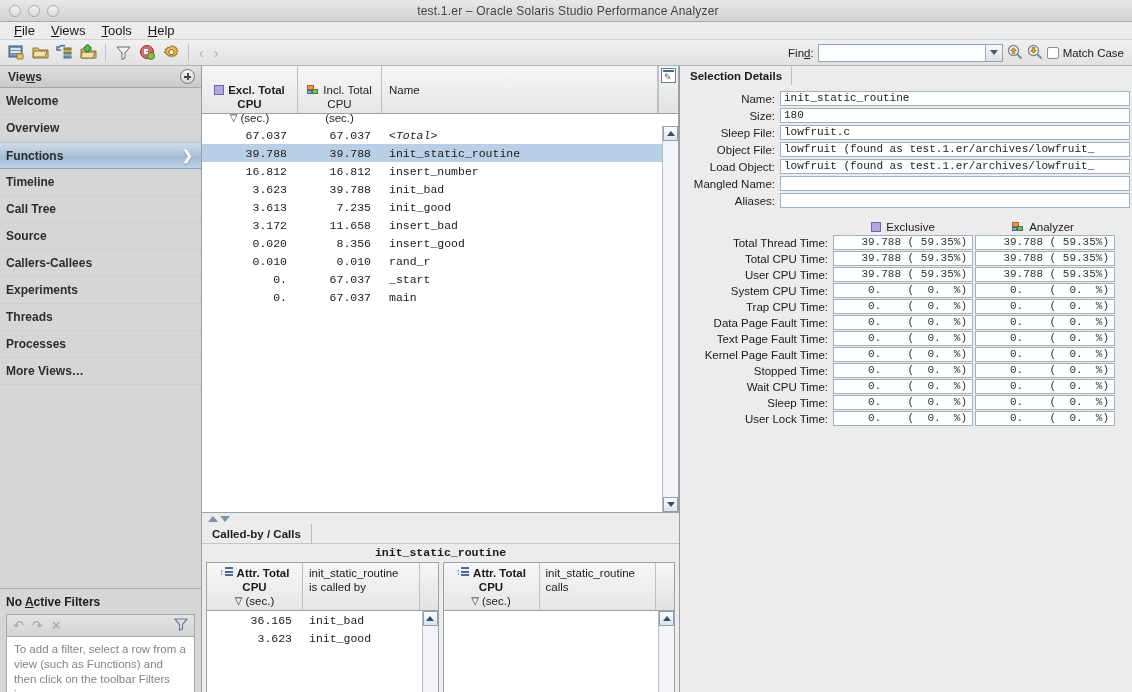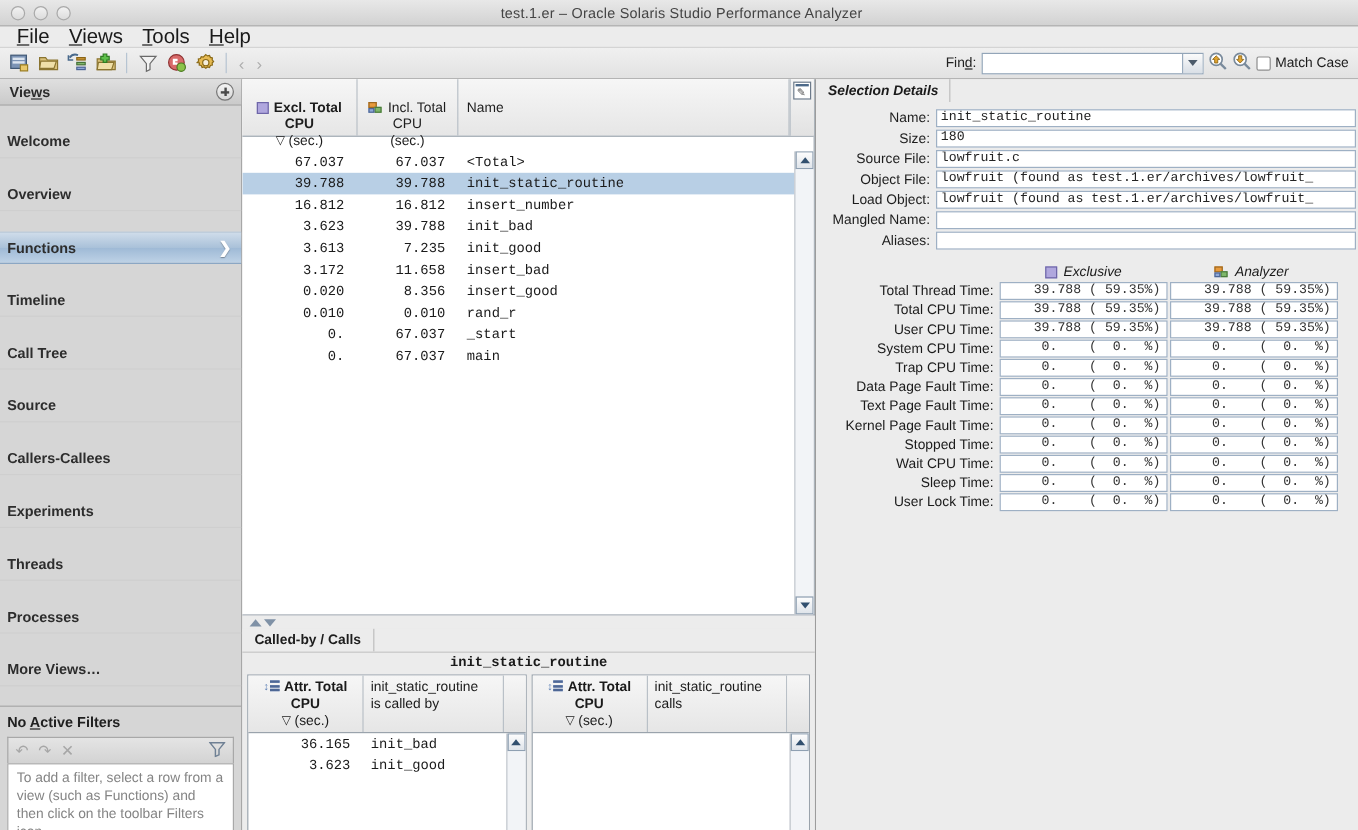--- a/index.html
+++ b/index.html
@@ -34,21 +34,21 @@
   }
 
   
   .menubar {
     height: 18px; display: flex; align-items: center;
     background: #ececec;
     border-bottom: 1px solid #d4d4d4;
     padding-left: 6px;
   }
   .menu-item {
-    padding: 1px 8px; font-size: 17px; color: #1a1a1a; cursor: default;
+    padding: 1px 8px; font-size: 13px; color: #1a1a1a; cursor: default;
   }
   .menu-item u { text-decoration: underline; }
 
   
   .toolbar {
     height: 26px; display: flex; align-items: center;
     background: linear-gradient(to bottom, #f0f0f0, #e2e2e2);
     border-bottom: 1px solid #b4b4b4;
     padding: 0 4px;
   }
@@ -106,21 +106,20 @@
     content: ""; position: absolute; background: #4a4a4a;
   }
   .plus-btn::before { left: 3px; right: 3px; top: 6px; height: 1.5px; }
   .plus-btn::after { top: 3px; bottom: 3px; left: 6px; width: 1.5px; }
 
   .views-list { flex: 0 0 auto; }
   .view-item {
     height: 27px; display: flex; align-items: center;
     padding-left: 6px; font-size: 12px; font-weight: bold; color: #2d2d2d;
     border-bottom: 1px solid #cfcfcf;
-    margin-top: 17px;
   }
   .view-item.sel {
     background: linear-gradient(to bottom,#cfdcea 0%, #a9c1d9 50%, #9fbad6 51%, #bed2e6 100%);
     border-top: 1px solid #b8cbdd; border-bottom: 1px solid #8ba7c4;
   }
   .view-item .chev { margin-left: auto; padding-right: 8px; color: #fff; font-size: 13px; font-weight: bold; text-shadow: 0 1px 1px rgba(0,0,0,.35); }
 
   .sidebar-spacer { flex: 1; }
 
   .filters-panel { border-top: 1px solid #a9a9a9; padding: 0; }
@@ -178,21 +177,21 @@
   .colcfg-box::before { content:""; position:absolute; left:1px; right:1px; top:1px; height:2px; background:#4d6a8a; }
   .colcfg-box::after { content:"\270E"; position:absolute; left:2px; top:3px; font-size:9px; color:#555; }
 
   .fn-body { flex: 1; display: flex; overflow: hidden; margin-top: 12px; }
   .fn-rows { flex: 1; }
   .fn-row { display: flex; height: 18px; align-items: center; font-family: "Liberation Mono", monospace; font-size: 11.5px; }
   .fn-row.sel { background: #b8cfe5; }
   .fn-c1 { width: 96px; text-align: right; padding-right: 11px; }
   .fn-c2 { width: 84px; text-align: right; padding-right: 11px; }
   .fn-c3 { flex: 1; padding-left: 7px; }
-  .fn-c3.total { }
+  .fn-c3.total { font-style: italic; }
 
   .vscroll {
     width: 16px; background: #eef1f4; border-left: 1px solid #b6bcc3;
     display: flex; flex-direction: column; align-items: center;
   }
   .sc-btn {
     width: 15px; height: 15px; background: linear-gradient(to bottom,#fdfdfd,#dfe4ea);
     border: 1px solid #8fa0b2; display: flex; align-items: center; justify-content: center;
   }
   .sc-up { width: 0;height:0;border-left:4px solid transparent;border-right:4px solid transparent;border-bottom:5px solid #32506f; }
@@ -225,32 +224,32 @@
   .cb-th2 { flex: 1; border-right: 1px solid #b9c0c7; padding: 3px 0 0 6px; font-size: 11.5px; line-height: 14px; }
   .cb-thpad { width: 18px; background: linear-gradient(to bottom,#f6f6f6,#e2e2e2); }
   .cb-body { flex: 1; display: flex; overflow: hidden; }
   .cb-rows { flex: 1; }
   .cb-row { display: flex; height: 18px; align-items: center; font-family: "Liberation Mono", monospace; font-size: 11.5px; justify-content: center; }
   .cb-v { width: 96px; text-align: right; padding-right: 11px; }
   .cb-n { flex: 1; padding-left: 6px; }
 
   
   .details { flex: 1; background: #ececec; display: flex; flex-direction: column; }
-  .det-tabstrip { height: 19px; display: flex; align-items: flex-end; font-style: italic; }
+  .det-tabstrip { height: 19px; display: flex; align-items: flex-end; }
   .det-tab { height: 19px; padding: 0 9px 0 10px; display: flex; align-items: center; font-weight: bold; font-size: 11.5px; border-right: 1px solid #bdbdbd; }
   .det-form { padding: 6px 2px 0 0; }
   .frow { display: flex; align-items: center; height: 15px; margin-bottom: 2px; }
   .flabel { width: 100px; text-align: right; padding-right: 5px; font-size: 11.5px; color: #1d1d1d; }
   .finput {
     flex: 1; height: 15px; background: #fff; border: 1px solid #9eb0c4;
     font-family: "Liberation Mono", monospace; font-size: 11px; color: #222;
     padding-left: 3px; white-space: nowrap; overflow: hidden; line-height: 13px;
   }
   .metrics { margin-top: 9px; padding-right: 2px; }
-  .mhead { display: flex; align-items: center; height: 15px; margin-bottom: 1px; font-style: italic; }
+  .mhead { display: flex; align-items: center; height: 15px; margin-bottom: 1px; }
   .mhead .sp { width: 153px; }
   .mhead .mh { width: 140px; display: flex; align-items: center; justify-content: center; gap: 5px; font-size: 11.5px; }
   .mrow { display: flex; align-items: center; height: 15px; margin-bottom: 1px; }
   .mlabel { width: 153px; text-align: right; padding-right: 5px; font-size: 11.5px; }
   .mcell {
     width: 140px; height: 15px; background: #fff; border: 1px solid #9eb0c4;
     font-family: "Liberation Mono", monospace; font-size: 11px; color: #333;
     display: flex; align-items: center; justify-content: flex-end; padding-right: 5px;
     white-space: pre; line-height: 13px;
   }
@@ -629,21 +628,21 @@
       <div class="det-form">
         <div class="frow">
             <span class="flabel">Name:</span>
             <span class="finput">init_static_routine</span>
           </div>
         <div class="frow">
             <span class="flabel">Size:</span>
             <span class="finput">180</span>
           </div>
         <div class="frow">
-            <span class="flabel">Source File:</span>
+            <span class="flabel">Sleep File:</span>
             <span class="finput">lowfruit.c</span>
           </div>
         <div class="frow">
             <span class="flabel">Object File:</span>
             <span class="finput">lowfruit (found as test.1.er/archives/lowfruit_</span>
           </div>
         <div class="frow">
             <span class="flabel">Load Object:</span>
             <span class="finput">lowfruit (found as test.1.er/archives/lowfruit_</span>
           </div>

